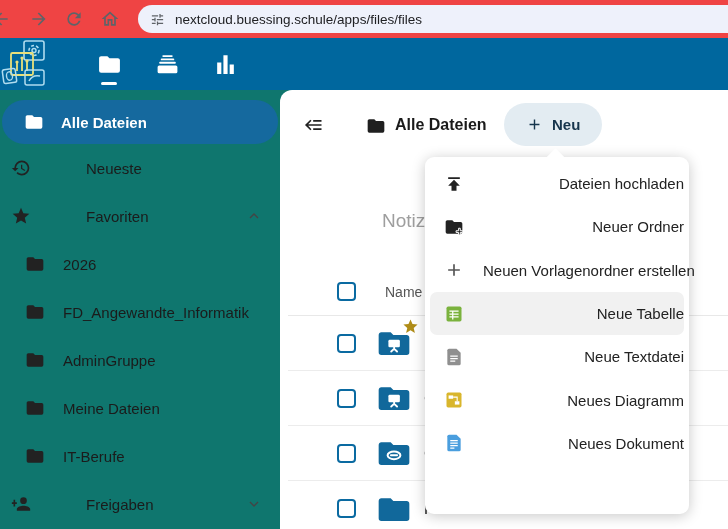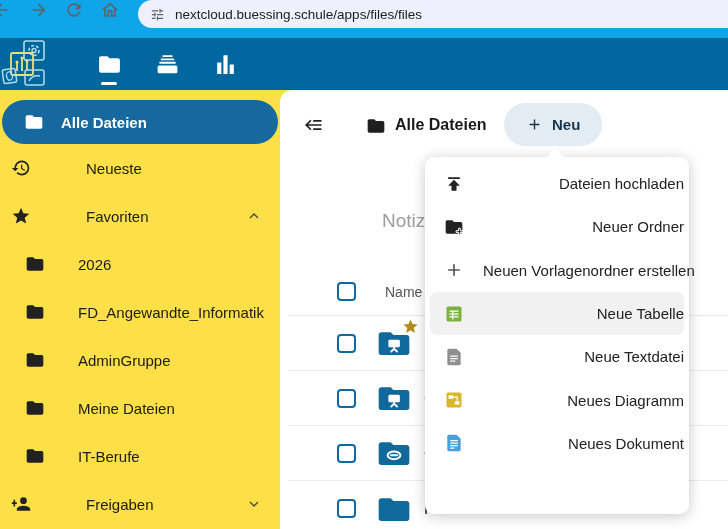--- a/index.html
+++ b/index.html
@@ -1,21 +1,21 @@
 <!DOCTYPE html>
 <html><head>
 <meta charset="utf-8">
 <style>
   * { margin:0; padding:0; box-sizing:border-box; }
   html,body { width:728px; height:529px; font-family:"Liberation Sans", sans-serif; }
   .screen { position:relative; width:728px; height:529px; overflow:hidden; background:#fff; }
 
   
-  .browser-bar { position:absolute; top:0; left:0; width:728px; height:38px; background:#0ea5e9;
-                 display:flex; }
+  .browser-bar { position:absolute; top:0; left:0; width:728px; height:38px; background:#ef4444;
+                 display:flex; align-items:center; }
   .nav-icon { width:20px; height:20px; flex:0 0 auto; color:#5f6368; }
   .nav-icon svg { width:20px; height:20px; display:block; fill:#5f6368; }
   .nav-back { margin-left:-9px; }
   .nav-fwd { margin-left:18px; }
   .nav-reload { margin-left:15px; }
   .nav-home { margin-left:16px; }
   .url-pill { margin-left:18px; margin-right:-16px; flex:1; height:28px; background:#eef1fb;
               border-radius:14px; display:flex; align-items:center; padding-left:12px; }
   .url-pill svg { width:15px; height:15px; fill:#5f6368; flex:0 0 auto; }
   .url-text { margin-left:10px; font-size:13.5px; color:#202124; white-space:nowrap; }
@@ -25,32 +25,32 @@
                 display:flex; align-items:center; }
   .app-logo { width:58px; height:52px; flex:0 0 auto; }
   .app-logo svg { width:58px; height:52px; display:block; }
   .app-icon { width:50px; height:52px; margin-left:8px; position:relative;
               display:flex; align-items:center; justify-content:center; cursor:pointer; }
   .app-icon svg { width:25px; height:25px; fill:#ffffff; }
   .app-icon.active::after { content:""; position:absolute; bottom:5px; left:50%; margin-left:-8px;
                             width:16px; height:3px; border-radius:2px; background:#ffffff; }
 
   
-  .layout { position:absolute; top:90px; left:0; width:728px; height:439px; display:flex; background:#fde047; }
+  .layout { position:absolute; top:90px; left:0; width:728px; height:439px; display:flex; background:#0f766e; }
 
   
   .sidebar { width:280px; flex:0 0 auto; padding-top:10px; }
   .side-item { height:48px; display:flex; align-items:center; position:relative;
                font-size:15px; color:#1b1b1b; cursor:pointer; }
   .side-item .s-icon { width:20px; height:20px; flex:0 0 auto; }
   .side-item .s-icon svg { width:20px; height:20px; fill:#222222; display:block; }
   .side-item.lvl0 { padding-left:11px;gap:36px; }
   .side-item.lvl0 .s-label { margin-left:19px; }
   .side-item.lvl1 { padding-left:25px; }
-  .side-item.lvl1 .s-label { margin-left:33px; }
+  .side-item.lvl1 .s-label { margin-left:18px; }
   .side-item.active-pill { background:#15699e; border-radius:24px; margin:0 2px; height:44px;
                            padding-left:22px; color:#ffffff; font-weight:bold; }
   .side-item.active-pill .s-icon svg { fill:#ffffff; }
   .side-item.active-pill .s-label { margin-left:17px; }
   .side-chevron { position:absolute; right:18px; width:16px; height:16px; }
   .side-chevron svg { width:16px; height:16px; fill:none; stroke:#444; stroke-width:2; }
 
   
   .main { flex:1; background:#ffffff; border-top-left-radius:12px; position:relative; }
   .content-header { position:absolute; top:13px; left:0; right:0; height:43px; }

